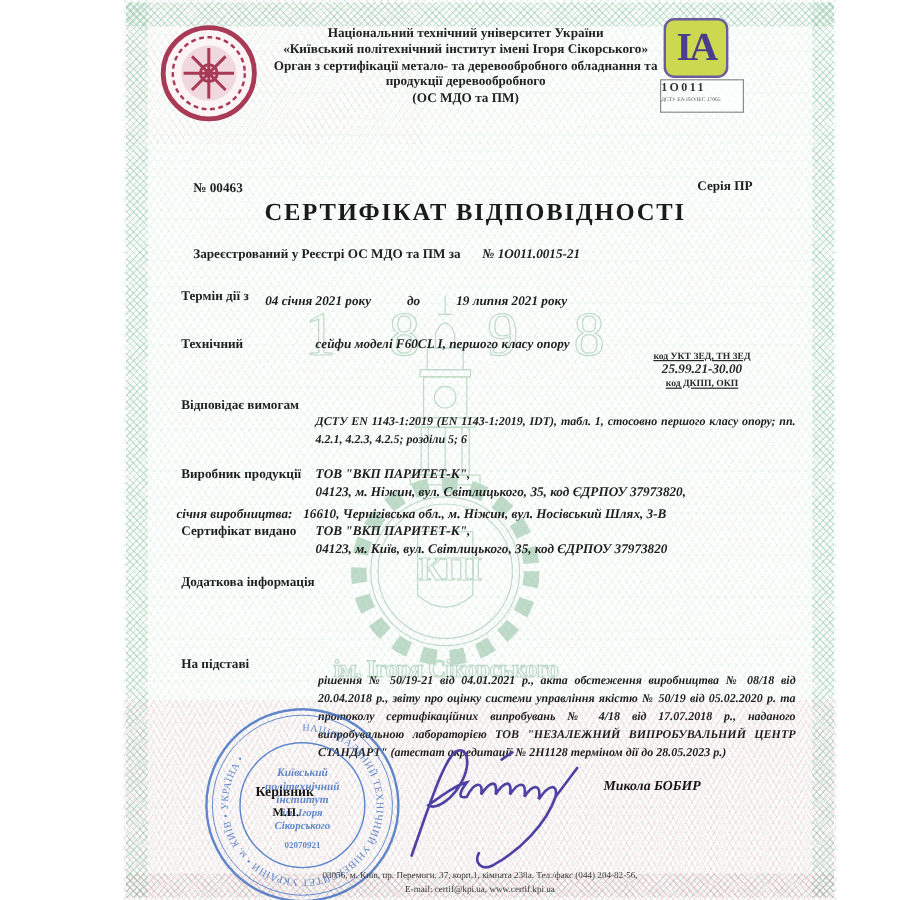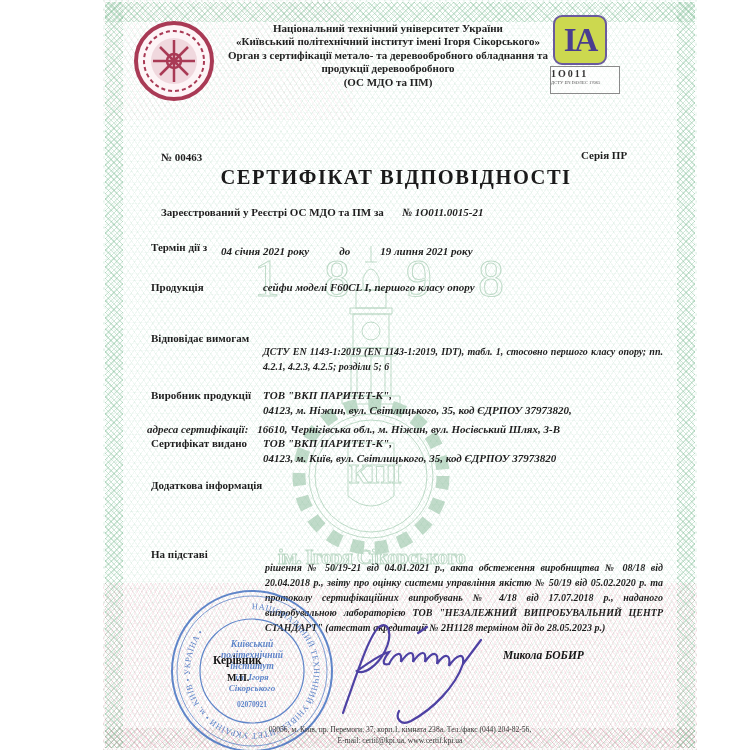--- a/index.html
+++ b/index.html
@@ -121,31 +121,36 @@
     <span class="vi" style="margin-left:14px;">№ 1О011.0015-21</span>
   </div>
 
   <div class="abs lbl" style="left:48px;top:241px;">Термін дії з</div>
   <div class="abs" style="left:118px;top:241px;">
     <span class="vi">04 січня 2021 року</span>
     <span class="vi" style="margin:0 26px;">до</span>
     <span class="vi">19 липня 2021 року</span>
   </div>
 
-  <div class="abs lbl" style="left:48px;top:281px;">Продукція</div>
+  <div class="abs lbl" style="left:48px;top:281px;">Технічний</div>
   <div class="abs vi" style="left:160px;top:281px;">сейфи моделі F60CL I, першого класу опору</div>
+  <div class="codes">
+    <div class="cap">код УКТ ЗЕД, ТН ЗЕД</div>
+    <div class="cv">25.99.21-30.00</div>
+    <div class="cap">код ДКПП, ОКП</div>
+  </div>
 
   <div class="abs lbl" style="left:48px;top:332px;">Відповідає вимогам</div>
   <div class="para" style="left:160px;top:332px;width:400px;">ДСТУ EN 1143-1:2019 (EN 1143-1:2019, IDT), табл. 1, стосовно першого класу опору; пп. 4.2.1, 4.2.3, 4.2.5; розділи 5; 6</div>
 
   <div class="abs lbl" style="left:48px;top:389px;">Виробник продукції</div>
   <div class="abs vi" style="left:160px;top:389px;">ТОВ "ВКП ПАРИТЕТ-К",</div>
   <div class="abs vi" style="left:160px;top:404px;">04123, м. Ніжин, вул. Світлицького, 35, код ЄДРПОУ 37973820,</div>
   <div class="abs" style="left:44px;top:419px;">
-    <span class="vi">адреса сертифікації:</span>
+    <span class="vi">січня виробництва:</span>
     <span class="vi" style="margin-left:5px;">16610, Чернігівська обл., м. Ніжин, вул. Носівський Шлях, 3-В</span>
   </div>
 
   <div class="abs lbl" style="left:48px;top:437px;">Сертифікат видано</div>
   <div class="abs vi" style="left:160px;top:437px;">ТОВ "ВКП ПАРИТЕТ-К",</div>
   <div class="abs vi" style="left:160px;top:452px;">04123, м. Київ, вул. Світлицького, 35, код ЄДРПОУ 37973820</div>
 
   <div class="abs lbl" style="left:48px;top:479px;">Додаткова інформація</div>
 
   <div class="abs lbl" style="left:48px;top:548px;">На підставі</div>

